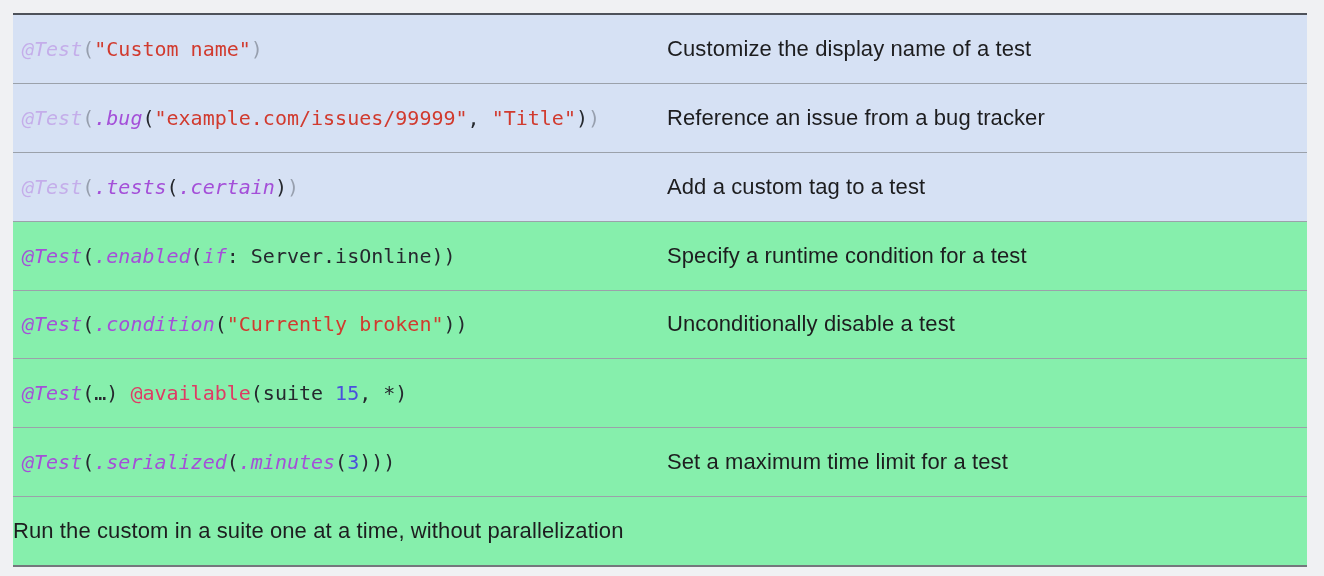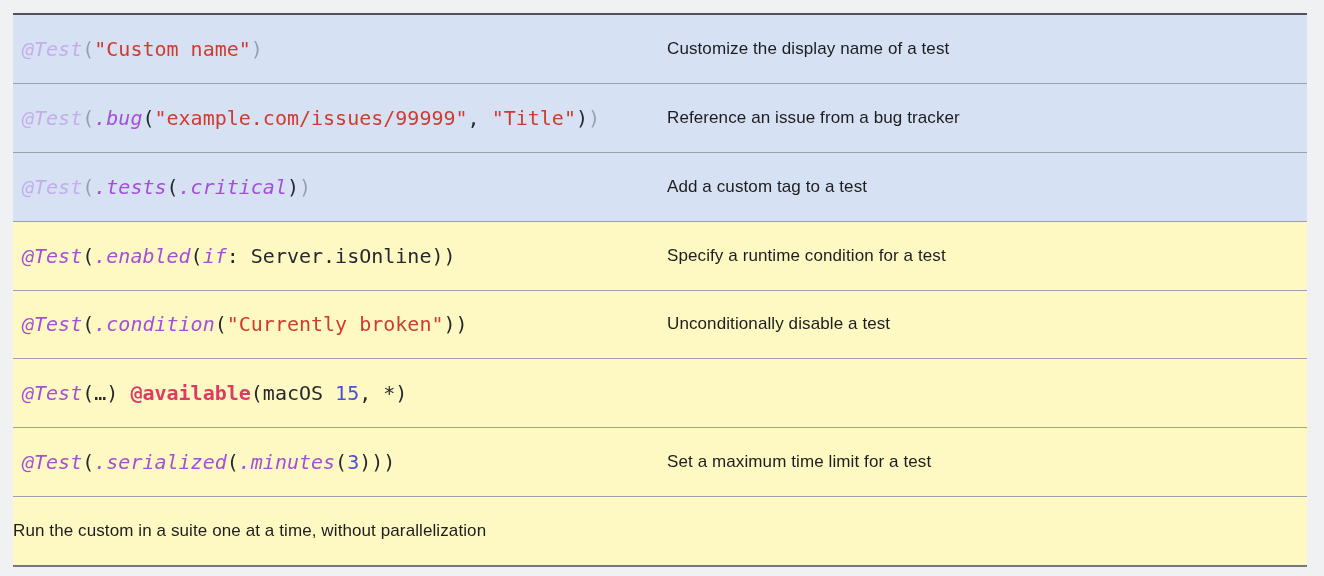--- a/index.html
+++ b/index.html
@@ -22,76 +22,76 @@
     box-sizing: border-box;
     border-top: 2px solid #4e525a;
     border-bottom: 2px solid #74777c;
     display: flex;
     flex-direction: column;
   }
   .row {
     flex: 1 1 0;
     display: flex;
     align-items: center;
-    background: #fef9c3;
+    background: #86efac;
   }
   .row + .row {
     border-top: 1px solid #9ba1aa;
   }
   .row.highlight {
     background: #d6e1f4;
   }
   .code-cell {
     width: 654px;
     box-sizing: border-box;
     padding-left: 9px;
     white-space: pre;
     font-family: "DejaVu Sans Mono", "Liberation Mono", monospace;
     font-size: 20px;
     line-height: 1;
   }
   .desc-cell {
     flex: 1;
-    font-size: 17px;
+    font-size: 22px;
     color: #1d1d1f;
     letter-spacing: 0.1px;
   }
   .tok-attr   { color: #a44fd8; font-style: italic; }
   .tok-plain  { color: #25282e; }
   .tok-string { color: #d13a2e; }
-  .tok-avail  { color: #df3a64; font-weight: bold; }
+  .tok-avail  { color: #df3a64; }
   .tok-num    { color: #4a4fdd; text-align: right; }
   .dim        { opacity: 0.35; }
 </style>
 </head>
 <body>
 
 <div class="table-wrap">
     <div class="row highlight">
     <div class="code-cell"><span class="tok tok-attr dim">@Test</span><span class="tok tok-plain dim">(</span><span class="tok tok-string">"Custom name"</span><span class="tok tok-plain dim">)</span></div>
     <div class="desc-cell">Customize the display name of a test</div>
   </div>
     <div class="row highlight">
     <div class="code-cell"><span class="tok tok-attr dim">@Test</span><span class="tok tok-plain dim">(</span><span class="tok tok-attr">.bug</span><span class="tok tok-plain">(</span><span class="tok tok-string">"example.com/issues/99999"</span><span class="tok tok-plain">, </span><span class="tok tok-string">"Title"</span><span class="tok tok-plain">)</span><span class="tok tok-plain dim">)</span></div>
     <div class="desc-cell">Reference an issue from a bug tracker</div>
   </div>
     <div class="row highlight">
-    <div class="code-cell"><span class="tok tok-attr dim">@Test</span><span class="tok tok-plain dim">(</span><span class="tok tok-attr">.tests</span><span class="tok tok-plain">(</span><span class="tok tok-attr">.critical</span><span class="tok tok-plain">)</span><span class="tok tok-plain dim">)</span></div>
+    <div class="code-cell"><span class="tok tok-attr dim">@Test</span><span class="tok tok-plain dim">(</span><span class="tok tok-attr">.tests</span><span class="tok tok-plain">(</span><span class="tok tok-attr">.certain</span><span class="tok tok-plain">)</span><span class="tok tok-plain dim">)</span></div>
     <div class="desc-cell">Add a custom tag to a test</div>
   </div>
     <div class="row">
     <div class="code-cell"><span class="tok tok-attr">@Test</span><span class="tok tok-plain">(</span><span class="tok tok-attr">.enabled</span><span class="tok tok-plain">(</span><span class="tok tok-attr">if</span><span class="tok tok-plain">: Server.isOnline))</span></div>
     <div class="desc-cell">Specify a runtime condition for a test</div>
   </div>
     <div class="row">
     <div class="code-cell"><span class="tok tok-attr">@Test</span><span class="tok tok-plain">(</span><span class="tok tok-attr">.condition</span><span class="tok tok-plain">(</span><span class="tok tok-string">"Currently broken"</span><span class="tok tok-plain">))</span></div>
     <div class="desc-cell">Unconditionally disable a test</div>
   </div>
     <div class="row">
-    <div class="code-cell"><span class="tok tok-attr">@Test</span><span class="tok tok-plain">(…) </span><span class="tok tok-avail">@available</span><span class="tok tok-plain">(macOS </span><span class="tok tok-num">15</span><span class="tok tok-plain">, *)</span></div>
+    <div class="code-cell"><span class="tok tok-attr">@Test</span><span class="tok tok-plain">(…) </span><span class="tok tok-avail">@available</span><span class="tok tok-plain">(suite </span><span class="tok tok-num">15</span><span class="tok tok-plain">, *)</span></div>
   </div>
     <div class="row">
     <div class="code-cell"><span class="tok tok-attr">@Test</span><span class="tok tok-plain">(</span><span class="tok tok-attr">.serialized</span><span class="tok tok-plain">(</span><span class="tok tok-attr">.minutes</span><span class="tok tok-plain">(</span><span class="tok tok-num">3</span><span class="tok tok-plain">)))</span></div>
     <div class="desc-cell">Set a maximum time limit for a test</div>
   </div>
     <div class="row">
     <div class="desc-cell">Run the custom in a suite one at a time, without parallelization</div>
   </div>
   </div>
 

